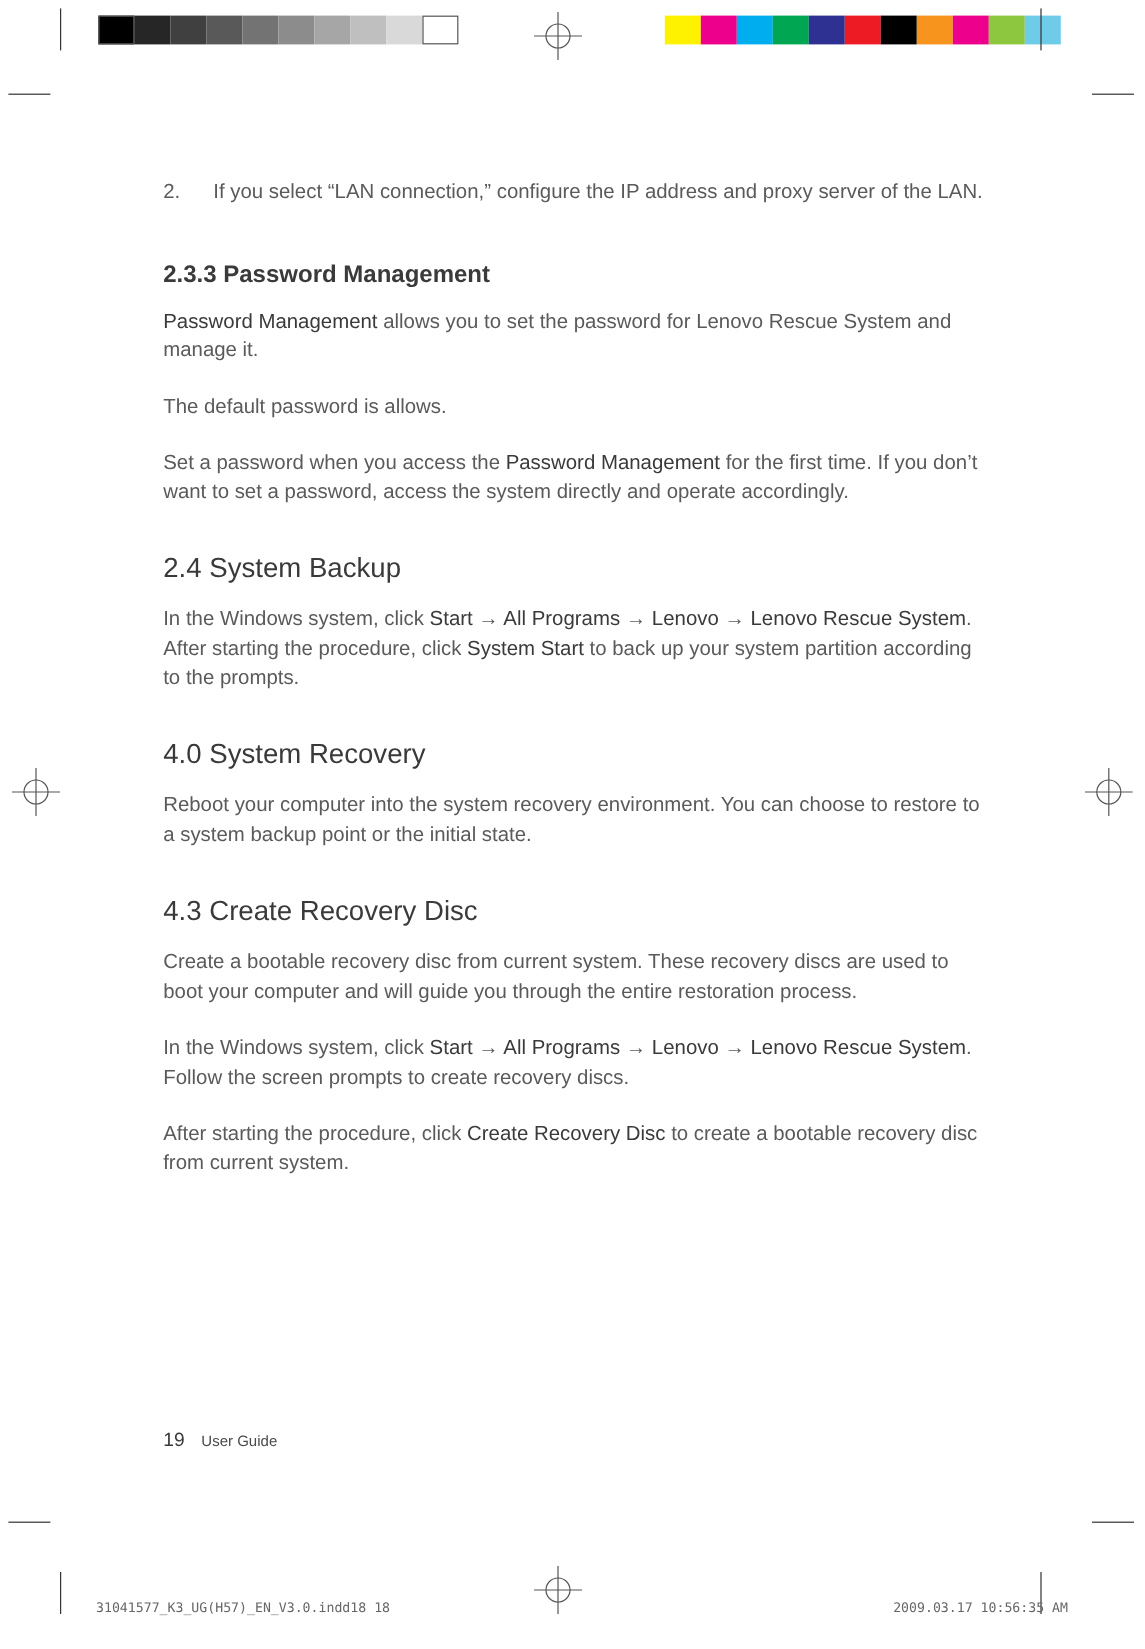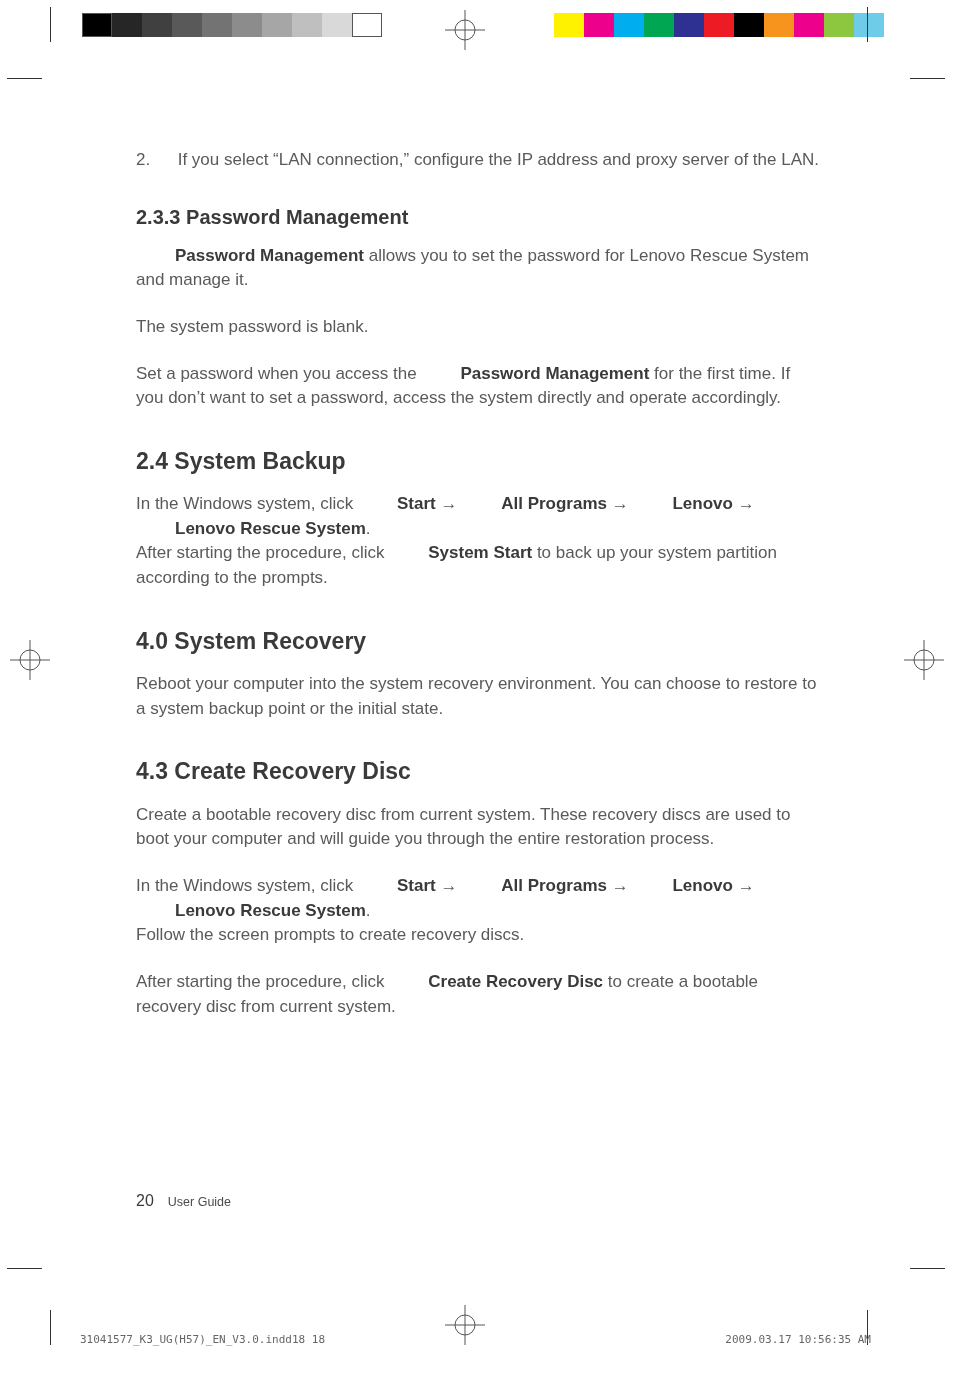--- a/index.html
+++ b/index.html
@@ -82,37 +82,36 @@
       width: 20px;
     }
     .step-text {
       flex: 1;
       text-align: right;
     }
     .h3 {
       font-size: 20px;
       font-weight: bold;
       color: #3a3a3a;
-      margin-top: 30px;
+      margin-top: 42px;
       margin-bottom: 12px;
     }
     .h2 {
       font-size: 23px;
-      font-weight: bold;
+      font-weight: normal;
       color: #3a3a3a;
       margin-top: 34px;
       margin-bottom: 14px;
     }
     .para {
       margin-bottom: 22px;
     }
     .bold {
-      font-weight: bold;
-      color: #3a3a3a;
-      margin-left: 39px;
+      font-weight: normal;
+      color: #3a3a3a;
     }
     .footer {
       position: absolute;
       bottom: 164px;
       left: 136px;
       display: flex;
       align-items: baseline;
       gap: 14px;
     }
     .page-num {
@@ -120,21 +119,21 @@
       color: #3a3a3a;
     }
     .guide-label {
       font-size: 12.5px;
       color: #4a4a4a;
     }
     .slug {
       position: absolute;
       bottom: 28px;
       left: 80px;
-      right: 83px;
+      right: 64px;
       display: flex;
       justify-content: space-between;
       font-size: 11px;
       color: #666;
       font-family: monospace;
     }
   </style>
 </head>
 <body>
 
@@ -207,21 +206,21 @@
 
   <div class="step-item">
     <div class="step-num">2.</div>
     <div class="step-text">If you select “LAN connection,” configure the IP address and proxy server of the LAN.</div>
   </div>
 
   <div class="h3">2.3.3 Password Management</div>
   <div class="para">
     <span class="bold">Password Management</span><span> allows you to set the password for Lenovo Rescue System and manage it.</span>
   </div>
-  <div class="para">The system password is blank.</div>
+  <div class="para">The default password is allows.</div>
   <div class="para">
     <span>Set a password when you access the </span><span class="bold">Password Management</span><span> for the first time. If you don’t want to set a password, access the system directly and operate accordingly.</span>
   </div>
 
   <div class="h2">2.4 System Backup</div>
   <div class="para" style="margin-bottom:0">
     <span>In the Windows system, click </span><span class="bold">Start</span><span> → </span><span class="bold">All Programs</span><span> → </span><span class="bold">Lenovo</span><span> → </span><span class="bold">Lenovo Rescue System</span><span>.</span>
   </div>
   <div class="para">
     <span>After starting the procedure, click </span><span class="bold">System Start</span><span> to back up your system partition according to the prompts.</span>
@@ -236,20 +235,20 @@
     <span>In the Windows system, click </span><span class="bold">Start</span><span> → </span><span class="bold">All Programs</span><span> → </span><span class="bold">Lenovo</span><span> → </span><span class="bold">Lenovo Rescue System</span><span>.</span>
   </div>
   <div class="para">Follow the screen prompts to create recovery discs.</div>
   <div class="para">
     <span>After starting the procedure, click </span><span class="bold">Create Recovery Disc</span><span> to create a bootable recovery disc from current system.</span>
   </div>
 
 </div>
 
 <div class="footer">
-  <span class="page-num">20</span>
+  <span class="page-num">19</span>
   <span class="guide-label">User Guide</span>
 </div>
 
 <div class="slug">
   <span>31041577_K3_UG(H57)_EN_V3.0.indd18   18</span>
   <span>2009.03.17   10:56:35 AM</span>
 </div>
 
 </body></html>

